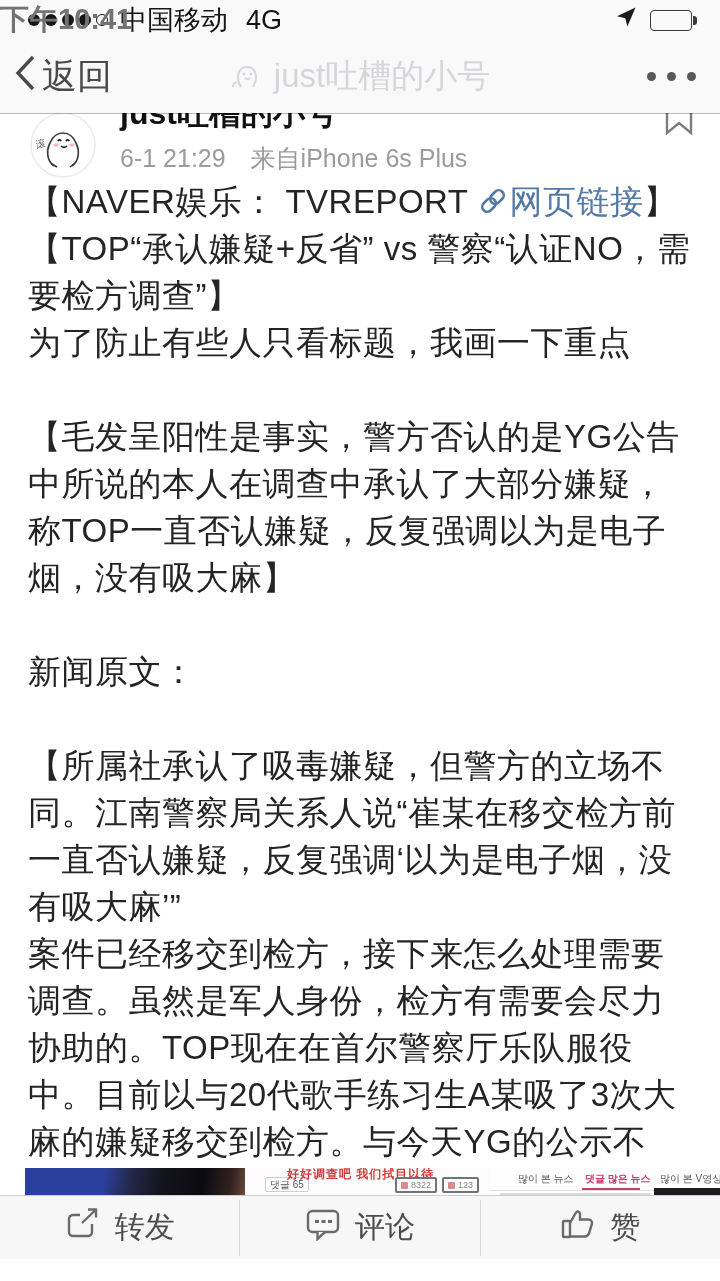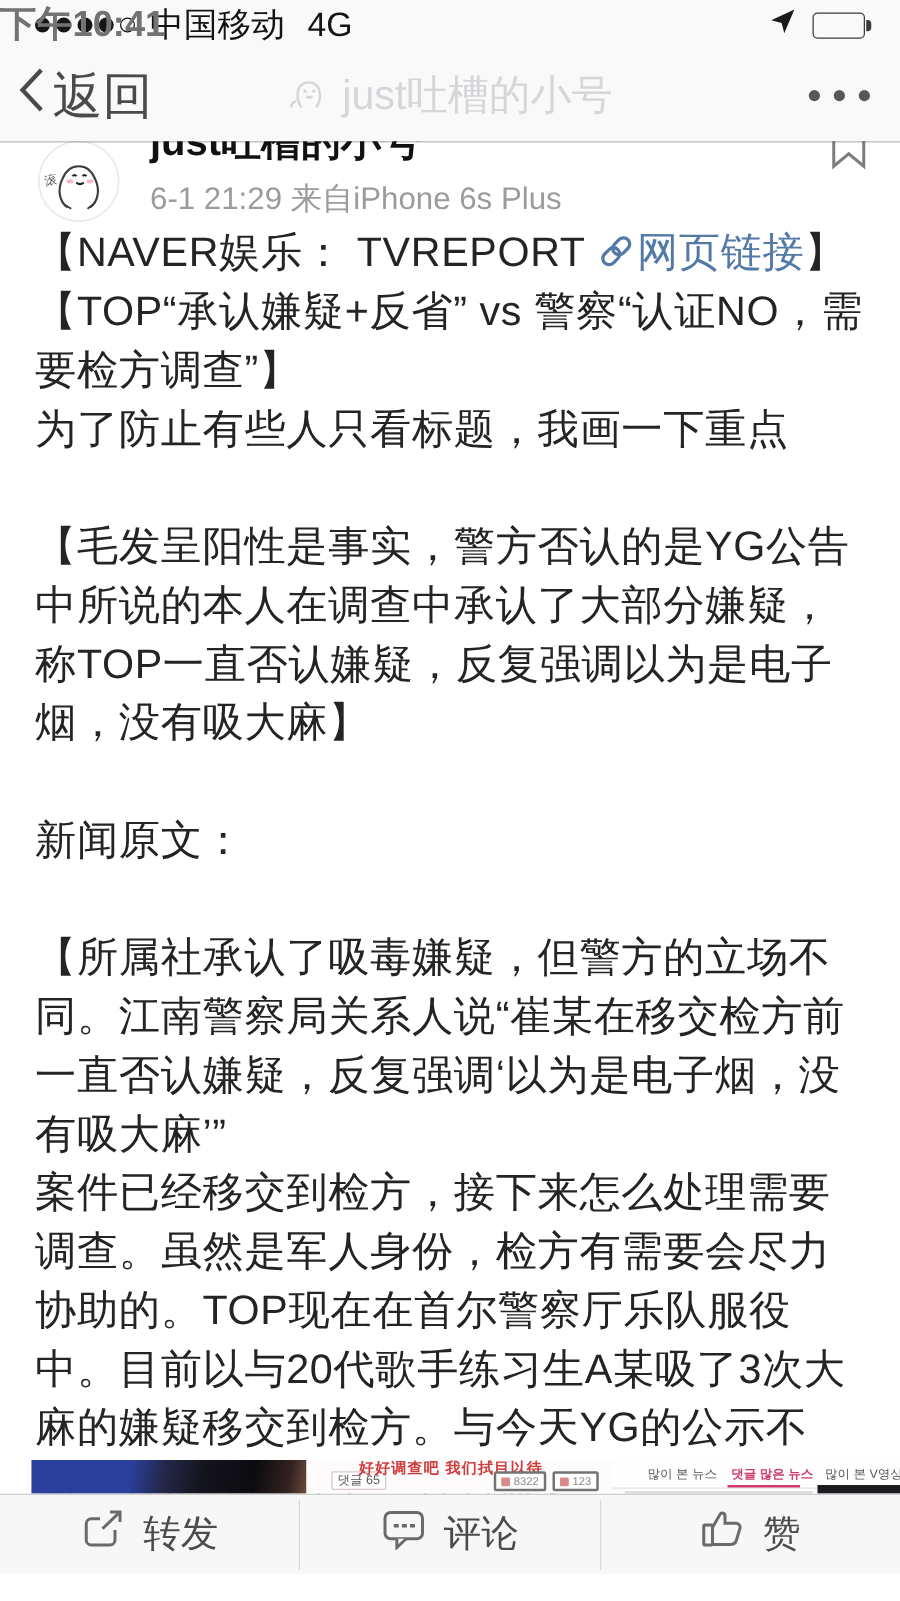--- a/index.html
+++ b/index.html
@@ -30,42 +30,42 @@
   .battery { position:relative; width:42px; height:21px; border:1.6px solid #3a3a3a; border-radius:4px; padding:2px; }
   .battery .fill { height:100%; width:45%; background:#111; border-radius:1px; }
   .battery .nub { position:absolute; right:-6px; top:5.5px; width:4px; height:9px; background:#3a3a3a; border-radius:0 3px 3px 0; }
   
   .nav-bar {
     position:absolute; left:0; top:40px; width:720px; height:73px;
     background:#f9f9f9; z-index:19;
     box-shadow:0 1px 0 rgba(0,0,0,0.28);
     display:flex; align-items:center;
   }
-  .back-btn { display:flex; align-items:center; gap:6px; padding-left:14px; color:#4a4a4c; font-size:40px; cursor:pointer;justify-content:center; }
+  .back-btn { display:flex; align-items:center; gap:6px; padding-left:14px; color:#4a4a4c; font-size:35px; cursor:pointer;justify-content:center; }
   .nav-center {
     position:absolute; left:0; right:0; display:flex; justify-content:center;
     align-items:center; gap:10px; pointer-events:none;
   }
   .nav-title-label { font-size:33px; color:#d6d6da; }
   .more-btn { margin-left:auto; display:flex; gap:11px; padding-right:24px; cursor:pointer; }
   .more-btn i { width:9px; height:9px; border-radius:50%; background:#58585c; }
   
   .avatar {
     position:absolute; left:30px; top:112px; width:66px; height:66px;
     border-radius:50%; overflow:hidden; background:#fff; z-index:5;
   }
   .post-author {
     position:absolute; left:120px; top:92px; z-index:4;
     font-size:32px; font-weight:700; color:#111;
   }
   .post-meta {
     position:absolute; left:120px; top:142px; z-index:4;
     font-size:25px; color:#9b9b9b;
   }
-  .post-meta .src { }
+  .post-meta .src { margin-left:18px; }
   .fav-btn { position:absolute; left:662px; top:86px; z-index:4; }
   
   .post-body {
     position:absolute; left:28px; top:178px; width:666px; z-index:4;
     font-size:33px; line-height:47px; white-space:pre-wrap;
     color:#242424; letter-spacing:0.5px;
   }
   .weblink { color:#5379a6; text-decoration:none; cursor:pointer;text-align:center; }
   .weblink svg { vertical-align:-3px; margin-right:2px; }
   

